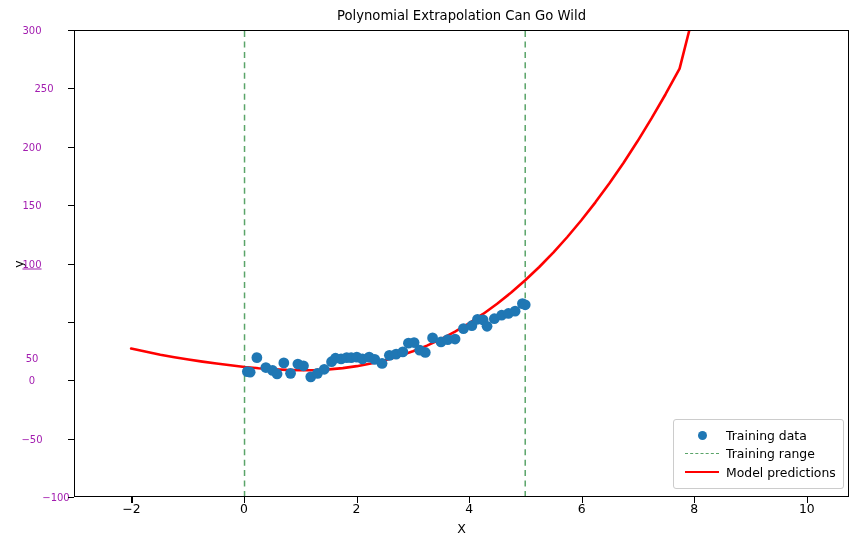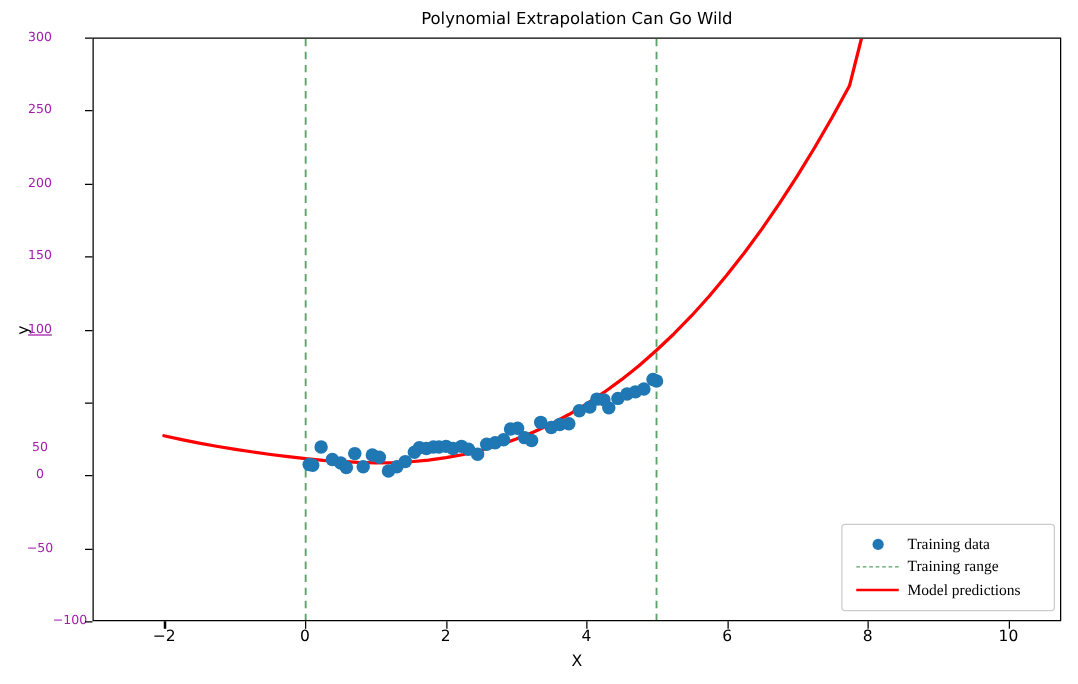--- a/index.html
+++ b/index.html
@@ -91,21 +91,21 @@
     display:flex;align-items:center;
     height:18.5px;
   }
   .legend-glyph{
     width:40px;height:18px;
     display:flex;align-items:center;justify-content:center;
     flex:0 0 40px;
   }
   .legend-text{
     font-size:12.4px;color:#000;
-    margin-left:4px;white-space:nowrap;font-family:Liberation Serif, serif;
+    margin-left:4px;white-space:nowrap;
   }
   .lg-dot{
     width:9px;height:9px;border-radius:50%;
     background:#1f77b4;display:block;
   }
   .lg-line{
     width:34px;height:2.2px;background:#ff0000;display:block;
   }
   .lg-dash{
     width:34px;height:0;border-top:1.7px dashed #5aa469;display:block;
@@ -122,21 +122,21 @@
   <div id="xlabel">X</div>
 
   <div id="tick-labels-y">
       <div class="ytick-wrap" style="top: 497px; padding-left: 24px;">−100</div>
       <div class="ytick-wrap" style="top: 438.625px;">−50</div>
       <div class="ytick-wrap" style="top: 380.25px;">0</div>
       <div class="ytick-wrap" style="top: 321.875px; margin-top: 36px;">50</div>
       <div class="ytick-wrap" style="top: 263.5px; text-decoration: underline;">100</div>
       <div class="ytick-wrap" style="top: 205.125px;">150</div>
       <div class="ytick-wrap" style="top: 146.75px;">200</div>
-      <div class="ytick-wrap" style="top: 88.375px;">250</div>
+      <div class="ytick-wrap" style="top: 88.375px; padding-left: 12px;">250</div>
       <div class="ytick-wrap" style="top: 30px;">300</div>
     </div>
   <div id="tick-labels-x">
       <div class="xtick-wrap" style="left: 131.407px;">−2</div>
       <div class="xtick-wrap" style="left: 243.971px;">0</div>
       <div class="xtick-wrap" style="left: 356.534px;">2</div>
       <div class="xtick-wrap" style="left: 469.098px;">4</div>
       <div class="xtick-wrap" style="left: 581.662px;">6</div>
       <div class="xtick-wrap" style="left: 694.225px;">8</div>
       <div class="xtick-wrap" style="left: 806.789px;">10</div>

